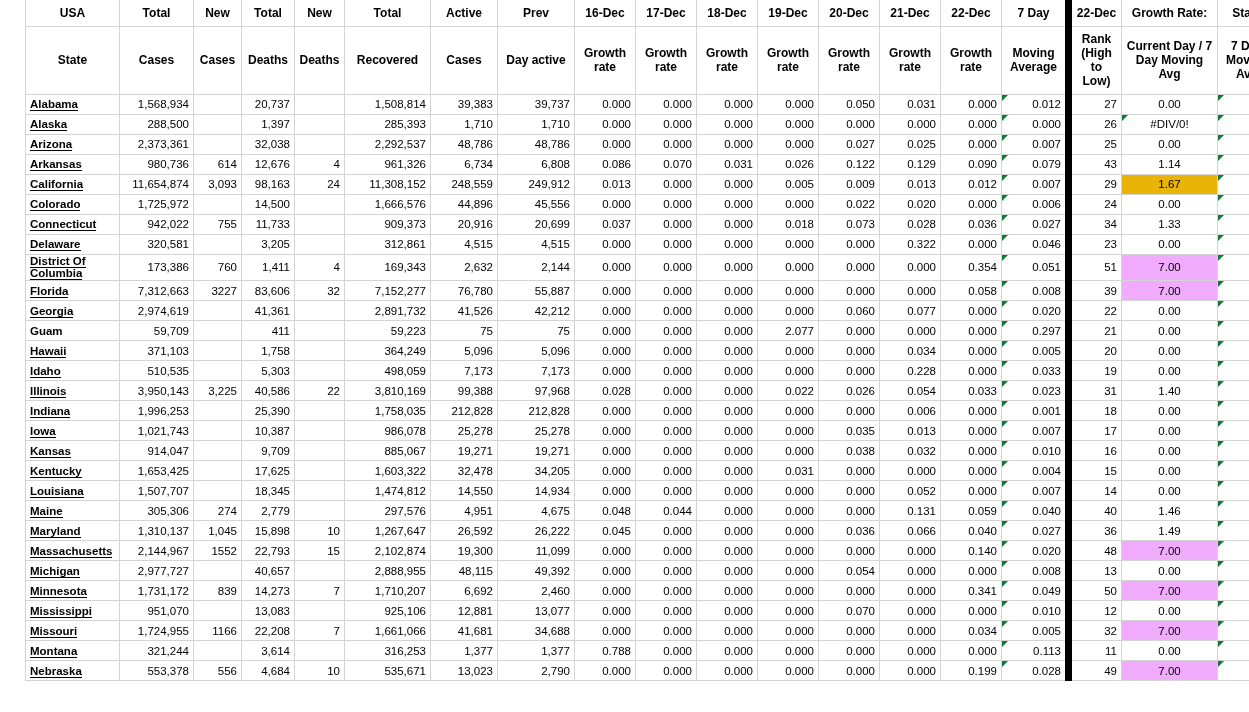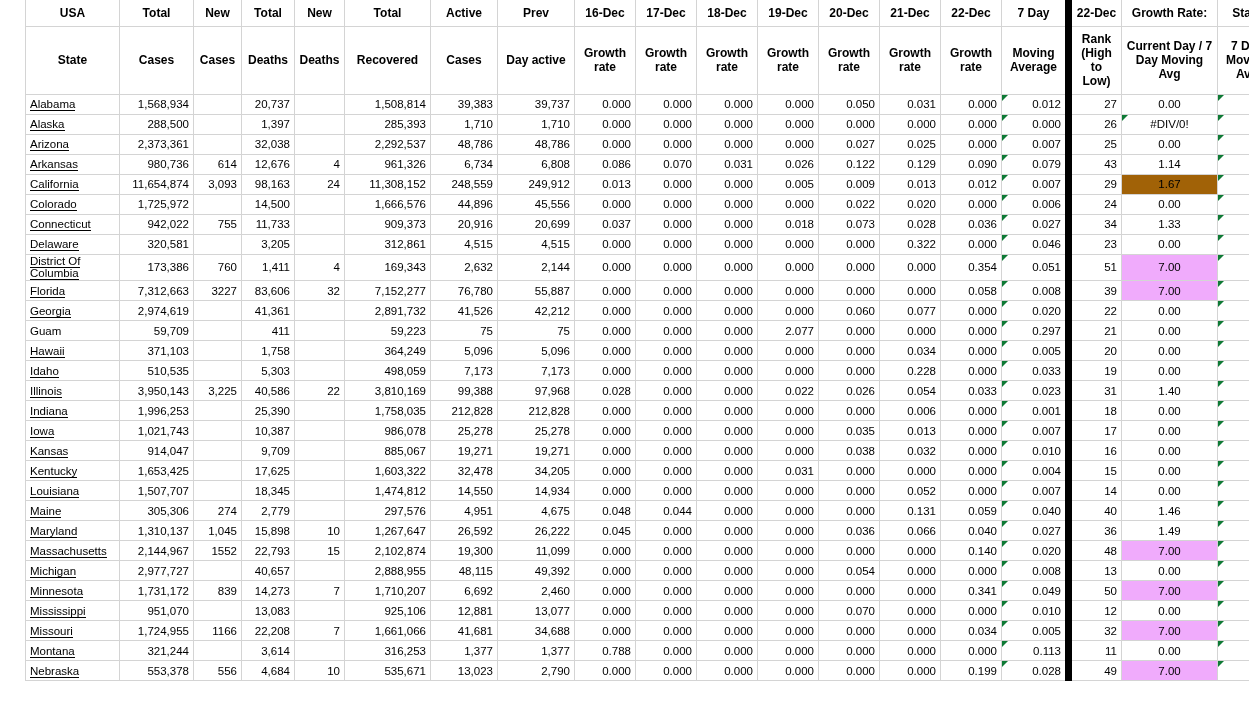--- a/index.html
+++ b/index.html
@@ -54,21 +54,21 @@
   
   .thickL { border-left: 7px solid #000000 !important; }
   
   tr.drow td { height: 20px; }
   td.state {
     text-align: left;
     padding-left: 3px;
   }
   td.state span.nm {
     border-bottom: 1px solid #000000;
-    font-weight: normal;
+    font-weight: bold;
     display: inline;
   }
   td.state.plain span.nm {
     border-bottom: none;
   }
   td.num {
     text-align: right;
     font-weight: bold;
     padding-right: 5px;
   }
@@ -85,21 +85,21 @@
   }
   td.gr {
     text-align: center;
     font-weight: normal;
   }
   td.smavg {
     text-align: right;
     font-weight: normal;
     padding-right: 9px;
   }
-  td.hl-yellow { background: #a16207; margin-left: 38px; }
+  td.hl-yellow { background: #eab308; margin-left: 38px; }
   td.hl-pink   { background: #f0abfc; }
   
   td.cmt { position: relative; }
   td.cmt::before {
     content: "";
     position: absolute;
     top: 0px;
     left: 0px;
     width: 0; height: 0;
     border-top: 6px solid #0e7a35;

